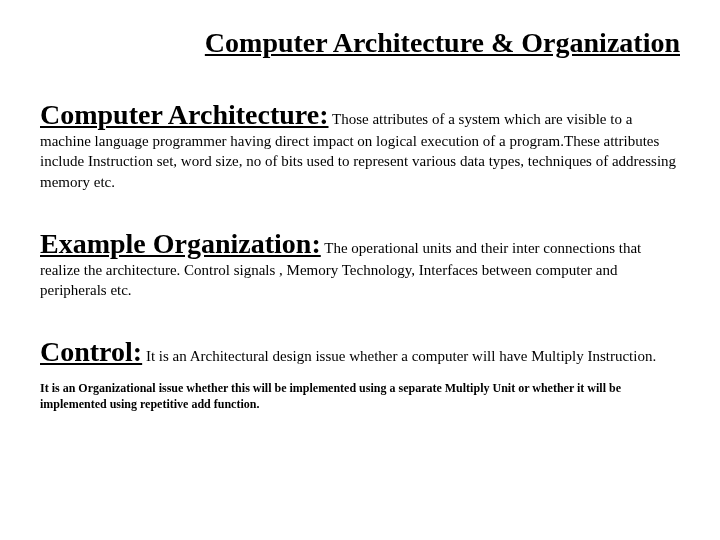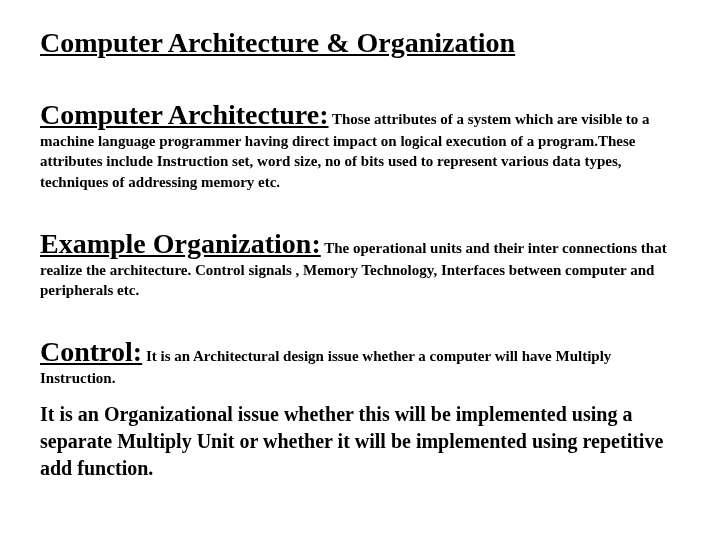--- a/index.html
+++ b/index.html
@@ -10,45 +10,45 @@
     body {
       width: 720px;
       height: 540px;
       background: #ffffff;
       font-family: "Times New Roman", Times, serif;
       color: #000000;
       padding: 22px 40px 20px 40px;
       overflow: hidden;
     }
     .title {
-      text-align: left;
+      text-align: right;
       font-size: 28px;
       font-weight: bold;
       text-decoration: underline;
       margin-bottom: 40px;
       margin-top: 5px;
     }
     .section {
       margin-bottom: 36px;
     }
     .section-heading {
       font-size: 28px;
       font-weight: bold;
       text-decoration: underline;
       display: inline;
       text-align: center;
     }
     .section-body {
       font-size: 15px;
-      font-weight: bold;
+      font-weight: normal;
       display: inline;
       line-height: 1.35;
     }
     .para {
-      font-size: 20px;
+      font-size: 12px;
       font-weight: bold;
       line-height: 1.35;
       margin-top: 12px;
     }
   </style>
 </head>
 <body>
 
 <div class="title">Computer Architecture &amp; Organization</div>
 

